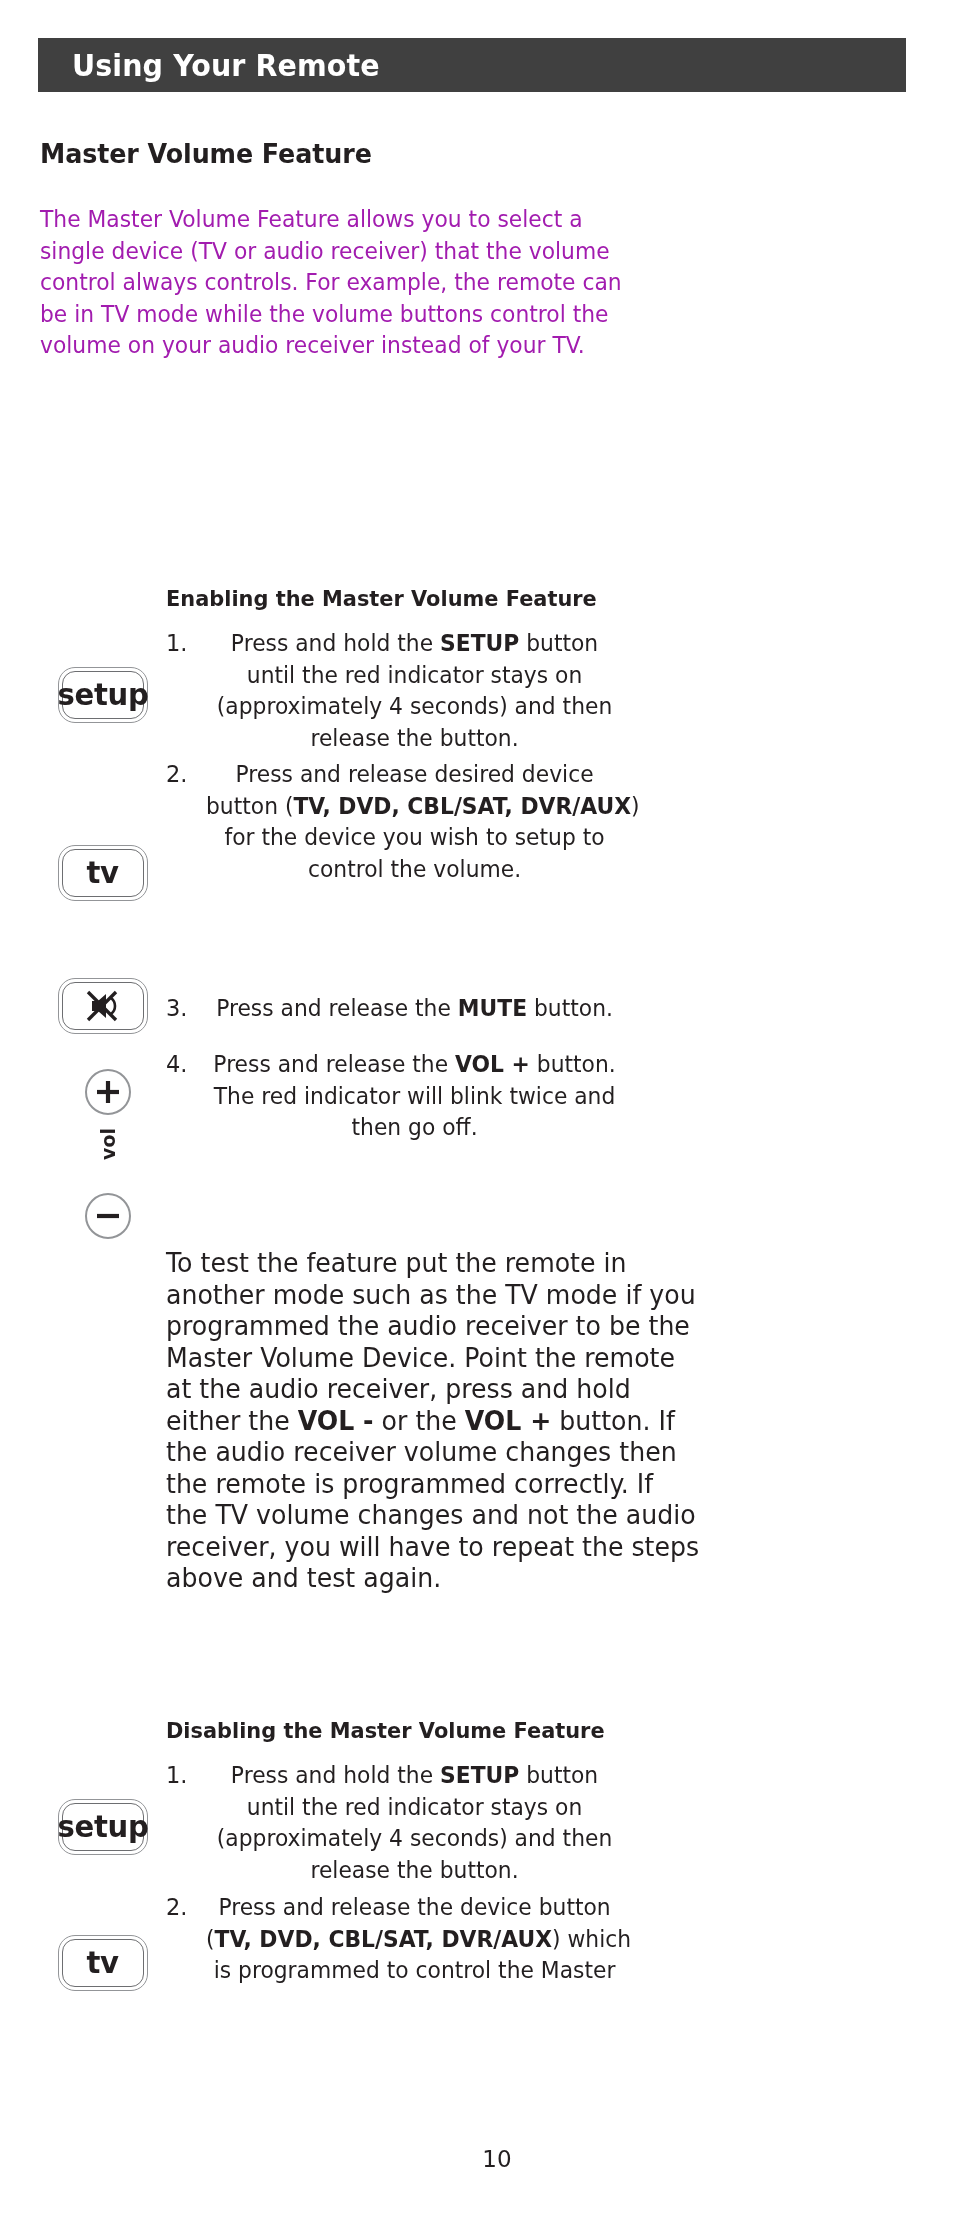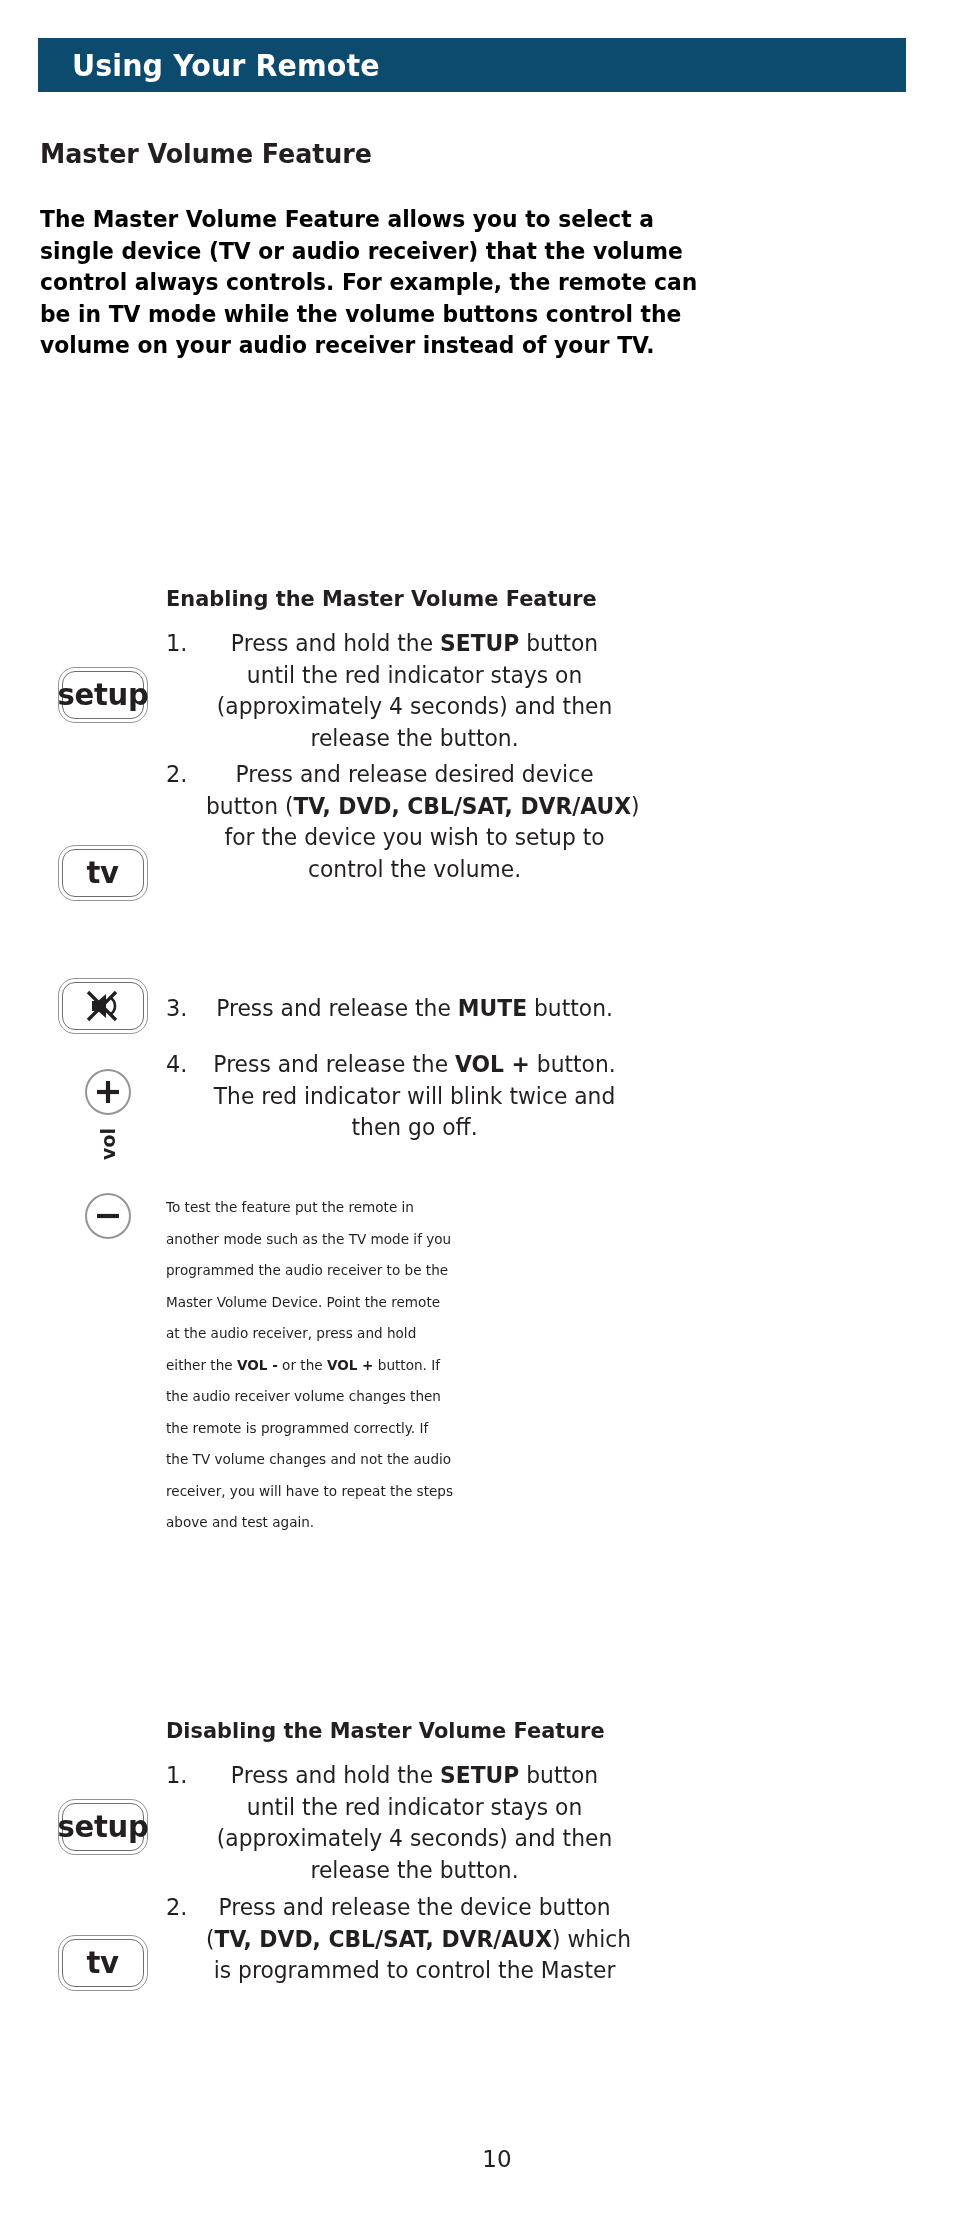--- a/index.html
+++ b/index.html
@@ -25,21 +25,21 @@
     overflow: hidden;
   }
 
   
   .header-bar {
     position: absolute;
     left: 38px;
     top: 38px;
     width: 868px;
     height: 54px;
-    background: #0c4a6e;
+    background: #404040;
     display: flex;
     align-items: center;
   }
   .header-title {
     color: #ffffff;
     font-size: 31px;
     font-weight: bold;
     letter-spacing: 0.1px;
     padding-left: 37px;
     line-height: 1;
@@ -62,22 +62,22 @@
   }
 
   
   .intro {
     position: absolute;
     left: 40px;
     top: 204px;
     width: 600px;
     font-size: 22.5px;
     line-height: 31.5px;
-    font-weight: 700;
-    color: #000000;
+    font-weight: 400;
+    color: #a21caf;
   }
   .intro .ln { display: block; white-space: nowrap; transform: scaleX(0.97); transform-origin: left top; }
 
   
   .proc-heading {
     position: absolute;
     font-size: 22px;
     font-weight: bold;
     white-space: nowrap;
     transform: scaleX(0.95);
@@ -108,23 +108,23 @@
   #step-e2 { left: 166px; top: 759px; }
   #step-e3 { left: 166px; top: 993px; }
   #step-e4 { left: 166px; top: 1049px; }
   #step-d1 { left: 166px; top: 1760px; }
   #step-d2 { left: 166px; top: 1892px; }
 
   
   .test-para {
     position: absolute;
     left: 166px;
-    top: 1192px;
+    top: 1248px;
     width: 470px;
-    font-size: 14px;
+    font-size: 26px;
     line-height: 31.5px;
   }
   .test-para .ln { display: block; white-space: nowrap; transform: scaleX(0.97); transform-origin: left top; }
 
   
   .btn-key {
     position: absolute;
     box-sizing: border-box;
     background: #ffffff;
     border: 1.5px solid #6d6e71;

